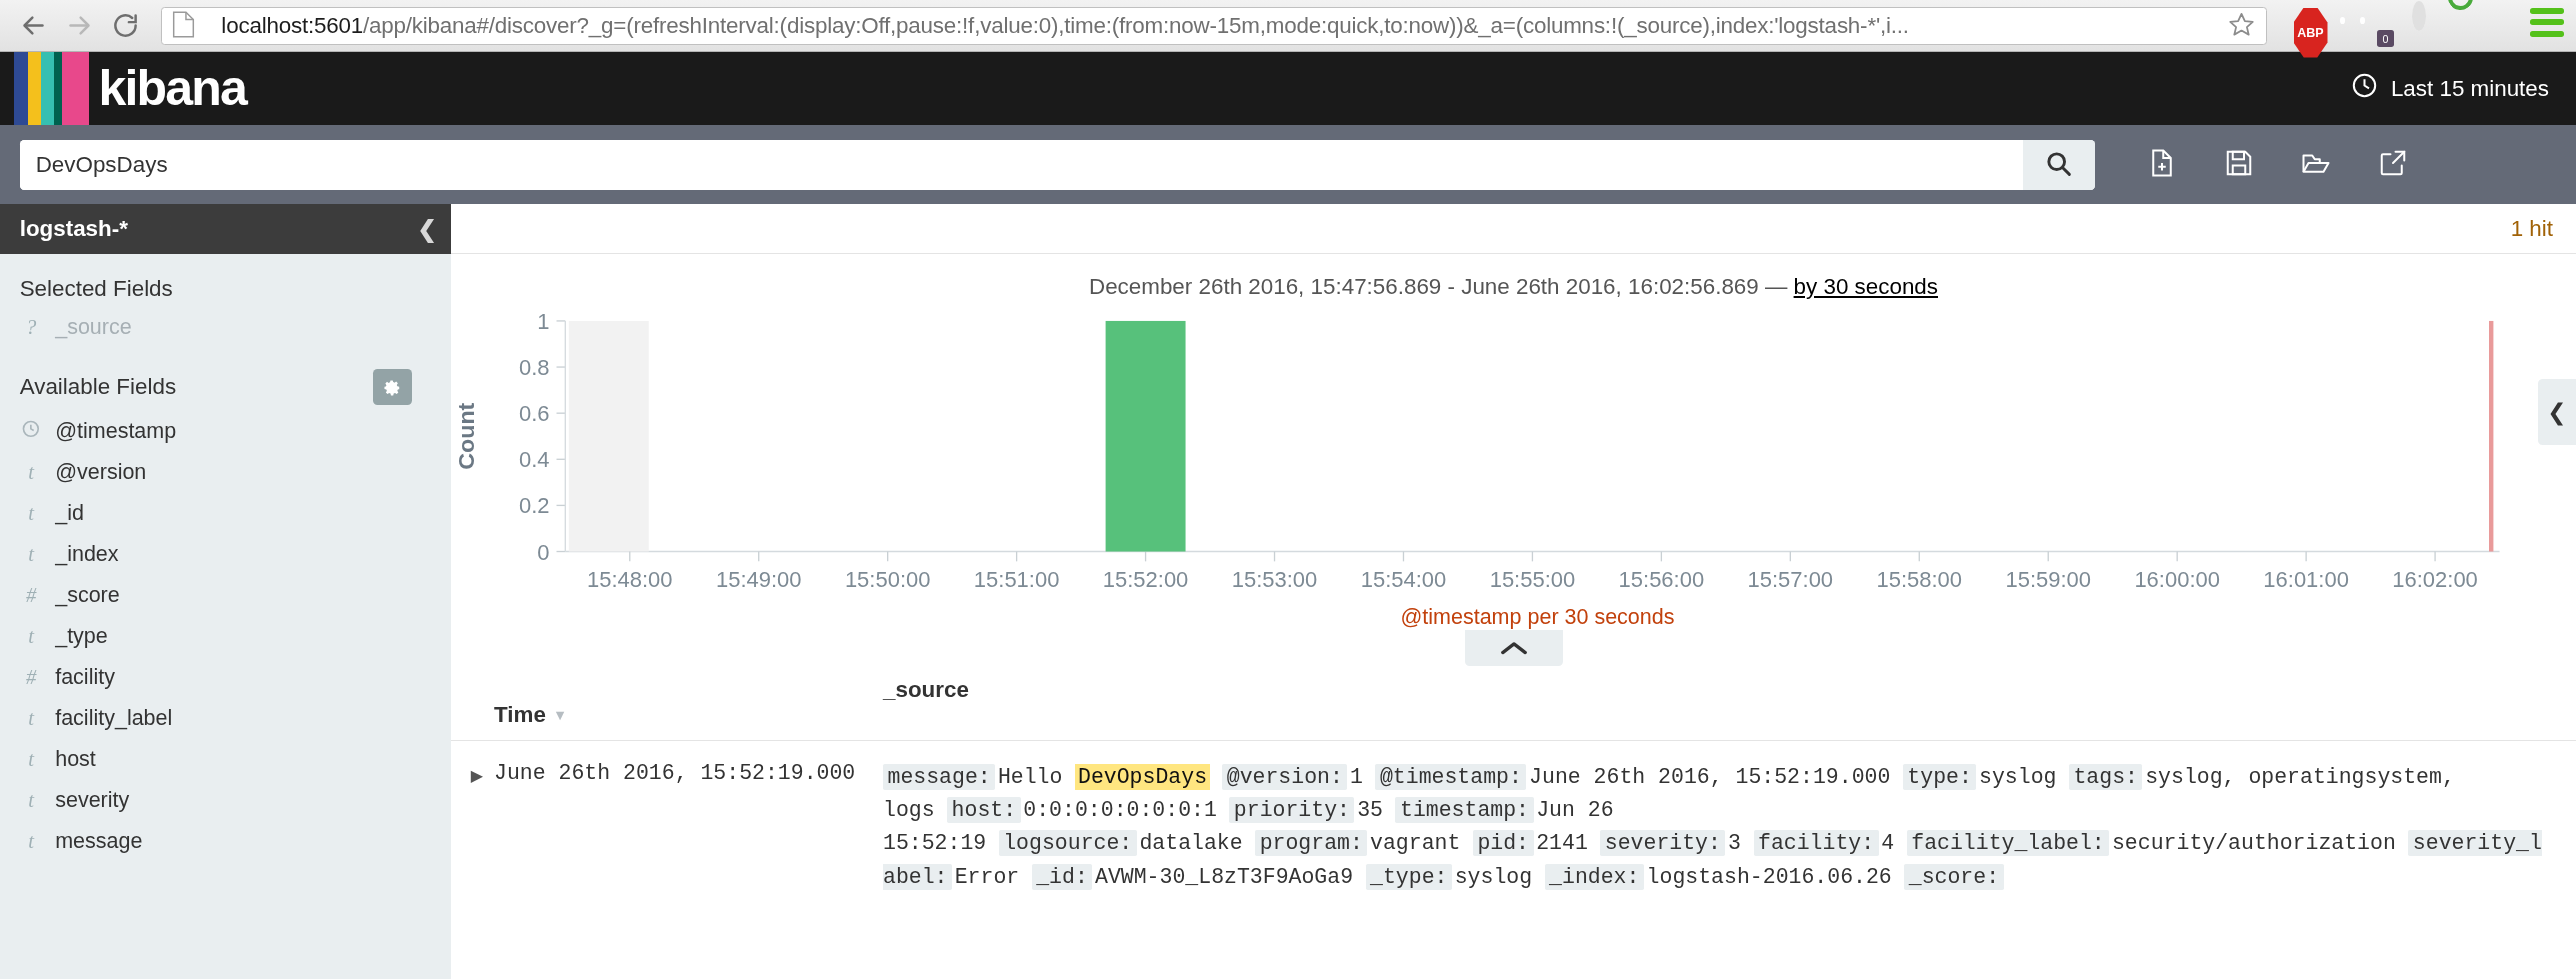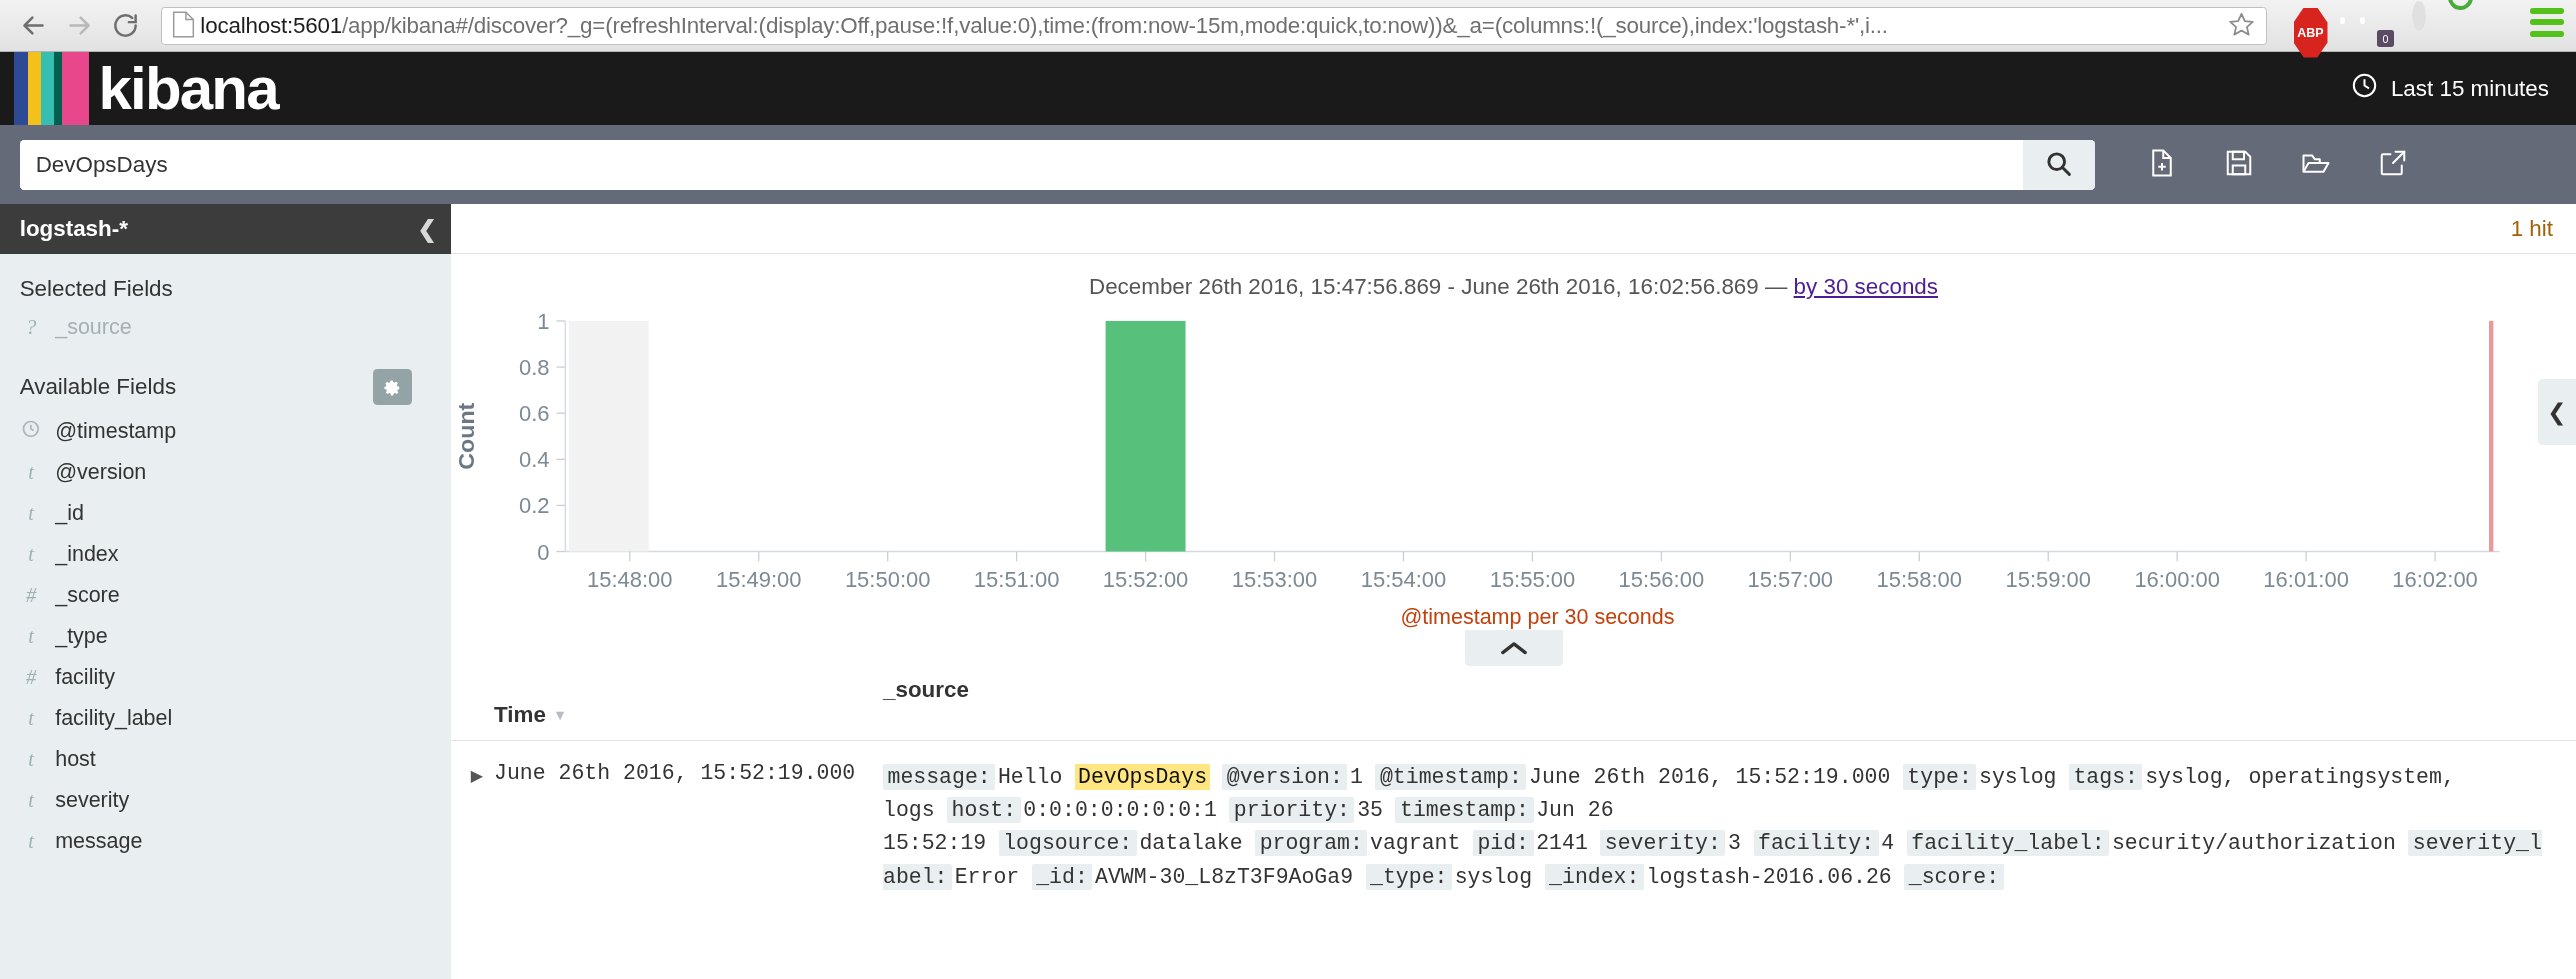--- a/index.html
+++ b/index.html
@@ -29,21 +29,21 @@
   .url-field {
     flex: 1;
     height: 38px;
     margin: 0 7.2px 0 9px;
     background: #ffffff;
     border: 0.9px solid #c0c0c0;
     border-radius: 3.6px;
     display: flex;
     align-items: center;
     padding: 0 10.7px;
-    gap: 5px;
+    gap: 26px;
     min-width: 0;
   }
   .page-doc-icon { flex: 0 0 auto; }
   .url-text {
     flex: 1;
     font-size: 22.4px;
     color: #707070;
     white-space: nowrap;
     overflow: hidden;
     min-width: 0;
@@ -99,21 +99,21 @@
   .kb-header {
     height: 73px;
     background: #1a1a1a;
     display: flex;
     align-items: stretch;
   }
   .kb-logo { display: flex; align-items: stretch; padding-left: 14.3px; }
   .logo-bars { display: flex; align-items: stretch; gap: 0; }
   .logo-bars i { display: block; width: 13.4px; }
   .logo-word {
-    color: #fff; font-size: 60px; font-weight: bold;
+    color: #fff; font-size: 50px; font-weight: bold;
     letter-spacing: -1.8px; line-height: 73px;
     padding-left: 9px; padding-right: 27px;
   }
   .kb-nav { display: flex; align-items: stretch; }
   .kb-nav a {
     display: flex; align-items: center;
     padding: 0 24px;
     color: #fff; font-size: 22.4px; text-decoration: none;
   }
   .kb-nav a.active { background: #4c5764; }
@@ -204,21 +204,21 @@
     border-bottom: 0.9px solid #e4e4e4;
     background: #fff;
   }
   .hits-count { font-size: 22.4px; color: #a16207; }
 
   .chart-wrap { padding: 19.7px 0 0 0; background: #fff; position: relative; }
   .chart-title {
     text-align: center; font-size: 22.4px; color: #555;
     padding-bottom: 12.5px;
   }
-  .chart-title a { color: #4c1d95; text-decoration: underline; }
+  .chart-title a { color: #000000; text-decoration: underline; }
   .chart-area { position: relative; height: 286px; padding: 0 36px 0 0; }
   .chart-svg { display: block; width: 100%; height: 286px; }
   .chart-xlabel {
     text-align: center; font-size: 21.5px; color: #c2410c;
     padding-top: 7.2px; font-weight: 500; margin-left: 48px;
   }
 
   .handle-row { position: relative; height: 39px; background: #fff; }
   .collapse-handle {
     position: absolute; left: 50%; transform: translateX(-50%);

